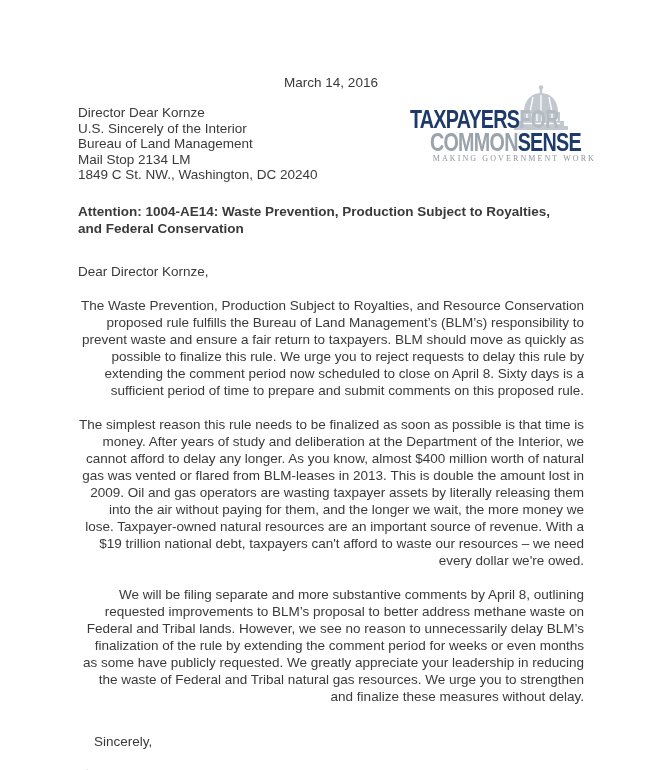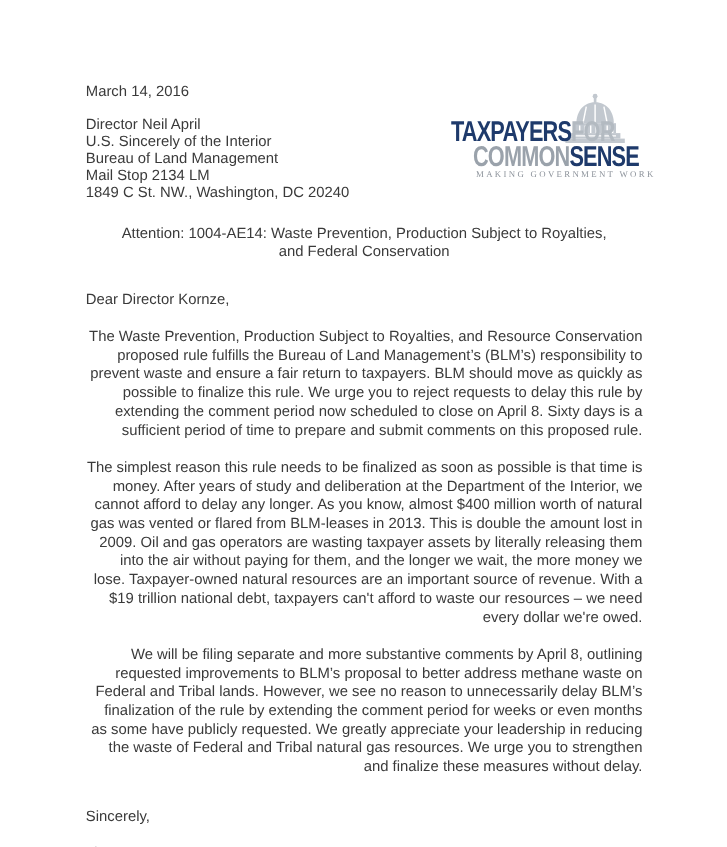--- a/index.html
+++ b/index.html
@@ -17,31 +17,31 @@
     overflow: hidden;
   }
   .content {
     position: absolute;
     left: 78px;
     top: 74px;
     width: 506px;
     font-size: 13.5px;
     line-height: 17px;
   }
-  .date-line { margin: 0 0 14px 0; }
+  .date-line { margin: 0 0 14px 0; text-align: center; }
   .recipient-block { line-height: 15.6px; margin: 0 0 16px 0; }
   .attention-block {
-    text-align: center;
-    font-weight: normal;
+    text-align: left;
+    font-weight: bold;
     line-height: 17px;
     margin: 20px 0 18px 0;
   }
   .salutation { margin: 26px 0 0 0; }
   .para { margin: 17px 0 0 0; text-align: right; }
-  .closing { margin: 28px 0 0 0; }
+  .closing { margin: 28px 0 0 16px; }
   .signature-wrap { margin: 6px 0 0 0; height: 62px; }
 
   
   .logo {
     position: absolute;
     left: 408px;
     top: 84px;
     width: 192px;
     height: 82px;
   }
@@ -114,21 +114,21 @@
       <span style="color:#9aa2ab">COMMON</span><span style="color:#1e3a6b">SENSE</span>
     </div>
     <div class="logo-tagline" style="color:#8d939b">MAKING GOVERNMENT WORK</div>
   </div>
 
   <div class="content">
 
     <p class="date-line">March 14, 2016</p>
 
     <div class="recipient-block">
-      <div>Director Neil April</div>
+      <div>Director Dear Kornze</div>
       <div>U.S. Sincerely of the Interior</div>
       <div>Bureau of Land Management</div>
       <div>Mail Stop 2134 LM</div>
       <div>1849 C St. NW., Washington, DC 20240</div>
     </div>
 
     <div class="attention-block">
       <div>Attention: 1004-AE14: Waste Prevention, Production Subject to Royalties,</div>
       <div>and Federal Conservation</div>
     </div>

